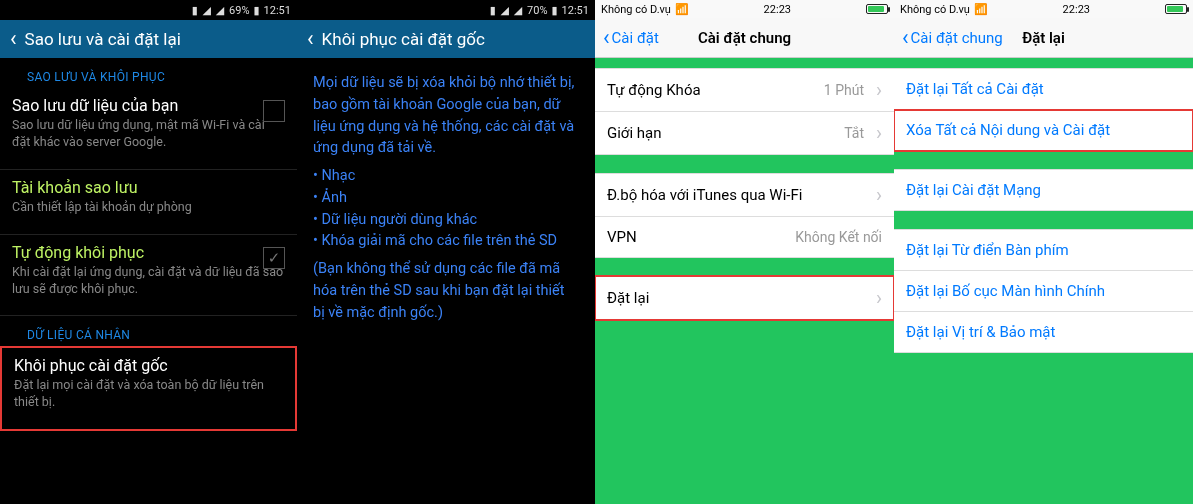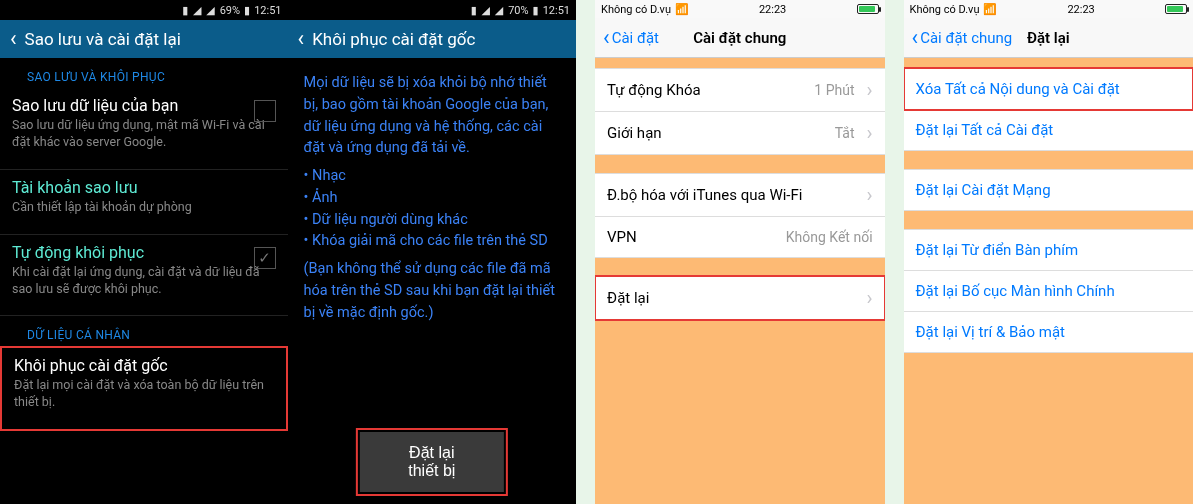--- a/index.html
+++ b/index.html
@@ -48,21 +48,21 @@
     padding:12px 27px 4px;
     letter-spacing:0.3px;
   }
   .android .item {
     padding:8px 12px 18px;
     border-bottom:1px solid #222;
     position:relative;
   }
   .android .item .title { font-size:16px; color:#fff; margin-bottom:2px; }
   .android .item .sub   { font-size:12.5px; color:#888; line-height:1.35; }
-  .android .item .title.dim { color:#5eead4; }
+  .android .item .title.dim { color:#bef264; }
   .android .check {
     position:absolute; right:12px; top:12px;
     width:22px; height:22px; border:1px solid #555;
     display:flex; align-items:center; justify-content:center;
     font-size:15px; color:#777;
   }
   .android .redbox { border:2px solid #e53935; }
   .android .bodytext { padding:14px 16px; font-size:14.5px; color:#3b82f6; line-height:1.5; }
   .android .bodytext ul { padding-left:0; margin:6px 0; list-style:none; }
   .android .bodytext li::before { content:"• "; }
@@ -73,21 +73,21 @@
   .android .btn {
     background:#3a3a3a;
     color:#fff;
     border:none;
     font-size:16px;
     padding:12px 34px;
     outline:2px solid #e53935;
     outline-offset:2px;
   }
   
-  .ios { background:#fdba74; color:#000; width: 299px; margin-left: 19px; }
+  .ios { background:#22c55e; color:#000; width: 299px; }
   .ios .statusbar {
     height:18px;
     display:flex;
     align-items:center;
     justify-content:space-between;
     padding:0 6px;
     font-size:11px;
     background:#f9f9f9;
   }
   .ios .statusbar .left { display:flex; gap:4px; align-items:center; }
@@ -204,23 +204,20 @@
     <div>Mọi dữ liệu sẽ bị xóa khỏi bộ nhớ thiết bị, bao gồm tài khoản Google của bạn, dữ liệu ứng dụng và hệ thống, các cài đặt và ứng dụng đã tải về.</div>
     <ul>
       <li>Nhạc</li>
       <li>Ảnh</li>
       <li>Dữ liệu người dùng khác</li>
       <li>Khóa giải mã cho các file trên thẻ SD</li>
     </ul>
     <div>(Bạn không thể sử dụng các file đã mã hóa trên thẻ SD sau khi bạn đặt lại thiết bị về mặc định gốc.)</div>
   </div>
 
-  <div class="btnrow">
-    <button class="btn">Đặt lại thiết bị</button>
-  </div>
 </div>
 
 <div class="panel ios" style="width:299px">
   <div class="statusbar">
     <span class="left">
       <span>Không có D.vụ</span>
       <span>📶</span>
     </span>
     <span>22:23</span>
     <span class="battery">
@@ -279,26 +276,26 @@
   </div>
   <div class="navbar">
     <div class="back">
       <span class="chev">‹</span>
       <span>Cài đặt chung</span>
     </div>
     <div class="title">Đặt lại</div>
   </div>
 
   <div class="group first">
+    <div class="row link">
+      <span>Đặt lại Tất cả Cài đặt</span>
+    </div>
     <div class="row link redbox">
       <span>Xóa Tất cả Nội dung và Cài đặt</span>
     </div>
-    <div class="row link">
-      <span>Đặt lại Tất cả Cài đặt</span>
-    </div>
   </div>
 
   <div class="group">
     <div class="row link">
       <span>Đặt lại Cài đặt Mạng</span>
     </div>
   </div>
 
   <div class="group">
     <div class="row link">

